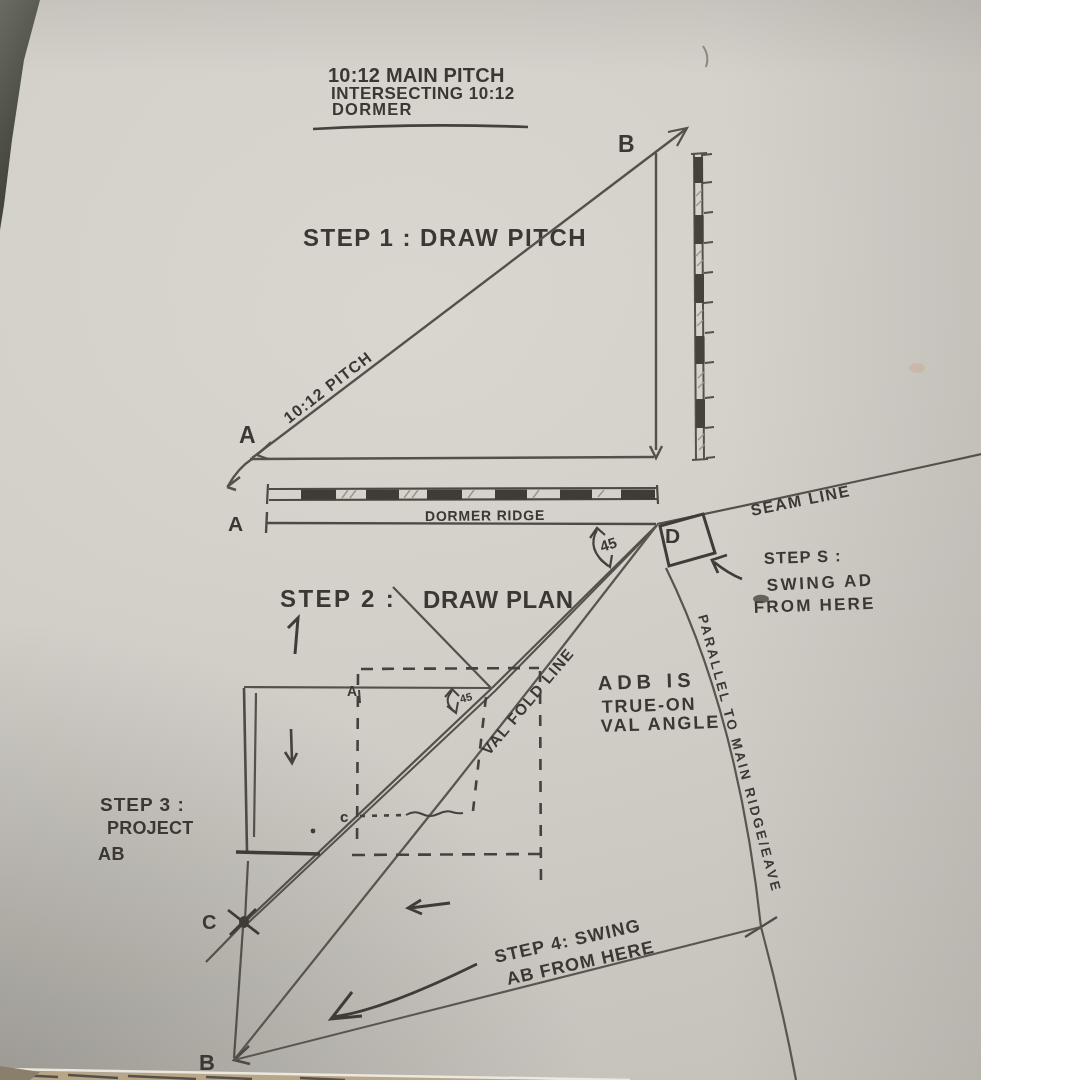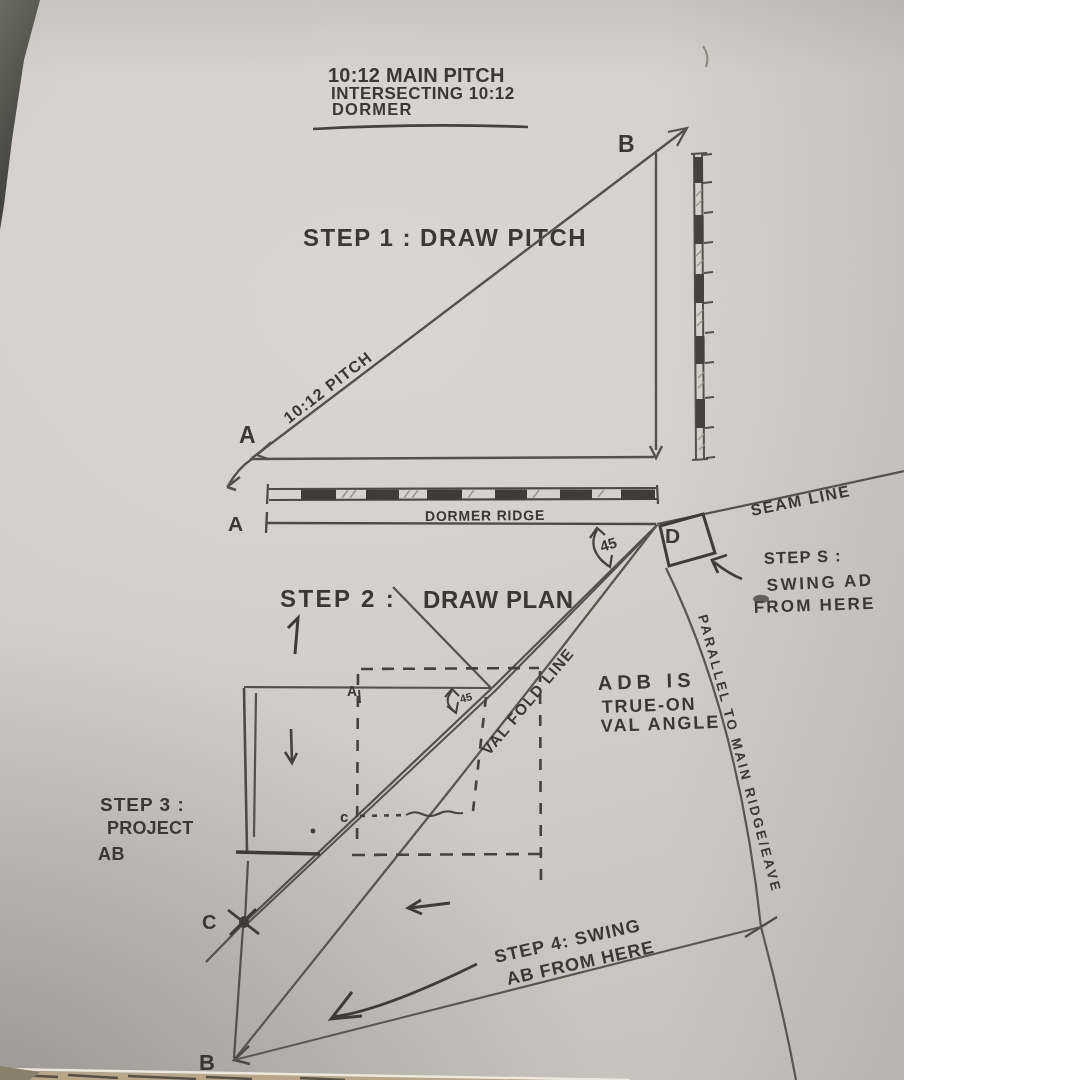--- a/index.html
+++ b/index.html
@@ -1,16 +1,16 @@
 <!DOCTYPE html>
 <html><head>
 <meta charset="utf-8">
 <style>
   html,body{margin:0;padding:0;}
-  .page{position:relative;width:904px;height:1080px;overflow:hidden;
+  .page{position:relative;width:981px;height:1080px;overflow:hidden;
     background:
       radial-gradient(1500px 1200px at 42% 30%, rgba(255,255,255,0.10), rgba(40,38,35,0.07) 92%),
       linear-gradient(to bottom, rgba(100,96,90,0.13), rgba(100,96,90,0) 7%),
       linear-gradient(to left, rgba(90,86,80,0.12), rgba(90,86,80,0) 26%),
       radial-gradient(880px 700px at -4% 104%, rgba(50,48,45,0.33), rgba(50,48,45,0) 72%),
       linear-gradient(168deg, #d6d3cc 0%, #d4d1ca 45%, #d0cdc6 75%, #ccc9c2 100%);
     font-family:"Liberation Sans", sans-serif;}
   svg{position:absolute;left:0;top:0;}
   text{font-family:"Liberation Sans", sans-serif;fill:#3b3733;font-weight:bold;}
 </style>

